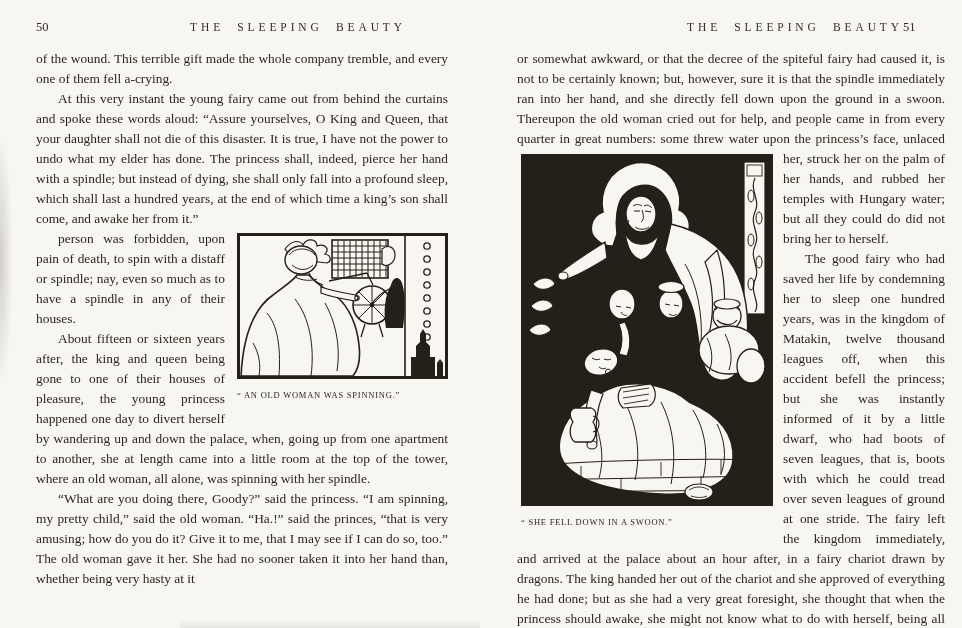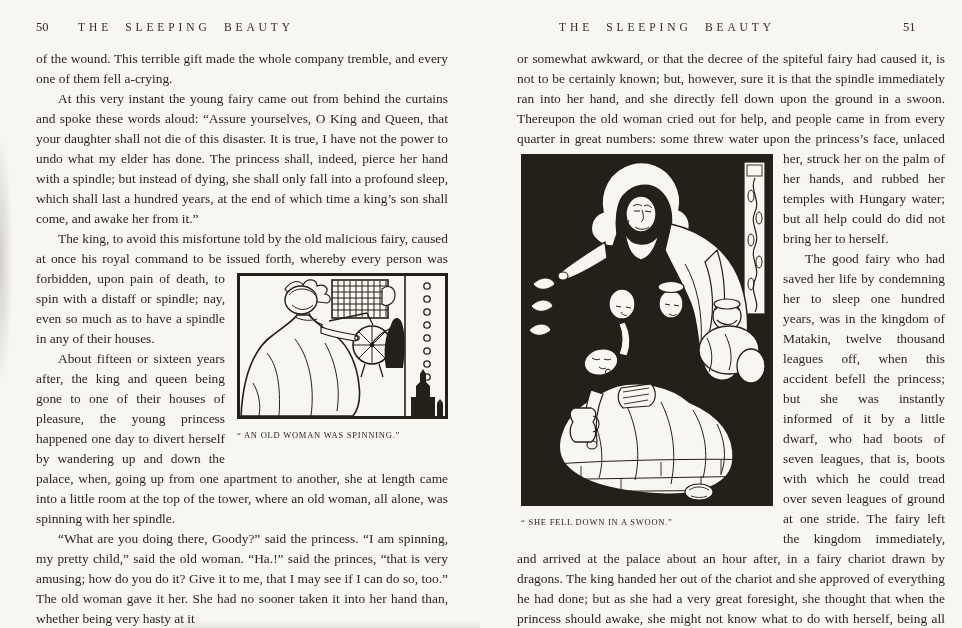--- a/index.html
+++ b/index.html
@@ -14,21 +14,21 @@
     background:radial-gradient(ellipse at left,rgba(110,104,92,.28),rgba(110,104,92,0) 75%);}
   .edge-smudge.bottom{top:auto;bottom:0;left:180px;width:300px;height:8px;
     background:linear-gradient(to top,rgba(110,104,92,.12),rgba(110,104,92,0));}
 
   .page{position:absolute;top:20px;}
   .page.left{left:36px;width:412px;}
   .page.right{left:517px;width:428px;}
 
   .running-head{display:flex;align-items:baseline;height:18px;margin-bottom:11px;}
   .running-head .folio{width:42px;font-size:12.5px;color:#332d25;}
-  .running-head .title{flex:1;text-align:left;font-size:11.5px;
+  .running-head .title{flex:1;text-align:right;font-size:11.5px;
     letter-spacing:.34em;word-spacing:.55em;color:#332d25;}
   .page.right .running-head .folio{text-align:left;}
 
   .body-text{font-size:13.4px;line-height:20px;text-align:justify;}
   .para{margin:0;text-indent:22px;}
   .para.noindent{text-indent:0;}
 
   .fig{display:block;}
   .fig-right{float:right;width:211px;margin:4px 0 14px 12px;text-indent:0;}
   .fig-left{float:left;width:252px;margin:5px 10px 12px 4px;text-indent:0;font-family:Liberation Serif, serif;}
@@ -50,21 +50,20 @@
       <span class="folio">50</span>
       <span class="title">THE  SLEEPING  BEAUTY</span>
       <span class="folio"></span>
     </header>
 
     <div class="body-text">
       <div class="para noindent">of the wound.  This terrible gift made the whole company tremble, and every one of them fell a-crying.</div>
       <div class="para">At this very instant the young fairy came out from behind the curtains and spoke these words aloud: “Assure yourselves, O King and Queen, that your daughter shall not die of this disaster.  It is true, I have not the power to undo what my elder has done.  The princess shall, indeed, pierce her hand with a spindle; but instead of dying, she shall only fall into a profound sleep, which shall last a hundred years, at the end of which time a king’s son shall come, and awake her from it.”</div>
 
       <div class="para">
-        <span>The king, to avoid this misfortune told by the old malicious fairy, caused at once his royal command to be issued forth, whereby every</span>
         <span class="fig fig-right">
           <svg width="211" height="146" viewBox="0 0 211 146">
             <rect x="1.5" y="1.5" width="208" height="143" fill="#f7f6f1" stroke="#241f18" stroke-width="3"></rect>
 
             <g>
               <rect x="95" y="7" width="56" height="38" fill="#f7f6f1" stroke="#241f18" stroke-width="1.6"></rect>
               <path class="ink" stroke-width="1" d="M101 8V44M107 8V44M113 8V44M119 8V44M125 8V44M131 8V44M137 8V44M143 8V44M149 8V44"></path>
               <path class="ink" stroke-width="1" d="M95 13H151M95 19H151M95 25H151M95 31H151M95 37H151"></path>
               <path d="M145 16 C151 11 158 14 158 22 C158 30 150 35 145 31 Z" fill="#f7f6f1" stroke="#241f18" stroke-width="1.2"></path>
             </g>
@@ -201,19 +200,19 @@
             <g>
               <path class="ink" stroke-width="1.1" d="M8 312 C80 306 180 304 246 306 M8 326 L246 322 M8 338 L246 336 M8 348 L246 346"></path>
               <path class="ink" stroke-width="0.9" d="M60 312 V325 M140 308 V322 M200 306 V321 M100 324 V337 M180 322 V335"></path>
               <ellipse cx="178" cy="338" rx="14" ry="8" fill="#f7f6f1" stroke="#241f18" stroke-width="1.2"></ellipse>
               <path class="ink" stroke-width="0.9" d="M168 336 C174 332 182 332 188 336 M170 342 C176 344 182 344 186 342"></path>
               <path class="ink" stroke-width="1.2" d="M190 342 L212 348"></path>
             </g>
           </svg>
           <span class="caption">“ SHE  FELL  DOWN  IN  A  SWOON.”</span>
         </span>
-        <span>palm of her hands, and rubbed her temples with Hungary water; but all help could do did not bring her to herself.</span>
+        <span>palm of her hands, and rubbed her temples with Hungary water; but all they could do did not bring her to herself.</span>
       </div>
 
       <div class="para">The good fairy who had saved her life by condemning her to sleep one hundred years, was in the kingdom of Matakin, twelve thousand leagues off, when this accident befell the princess; but she was instantly informed of it by a little dwarf, who had boots of seven leagues, that is, boots with which he could tread over seven leagues of ground at one stride.  The fairy left the kingdom immediately, and arrived at the palace about an hour after, in a fairy chariot drawn by dragons.  The king handed her out of the chariot and she approved of everything he had done; but as she had a very great foresight, she thought that when the princess should awake, she might not know what to do with herself, being all alone in the old palace; therefore she touched with her wand everything in the palace, except the king and the queen—governesses, maids of honor, ladies of the bed-chamber, gentlemen, officers, stewards, cooks, under-cooks, scullions, guards, with their beef-eaters, pages, and</div>
     </div>
   </section>
 </div>
 
 </body></html>

